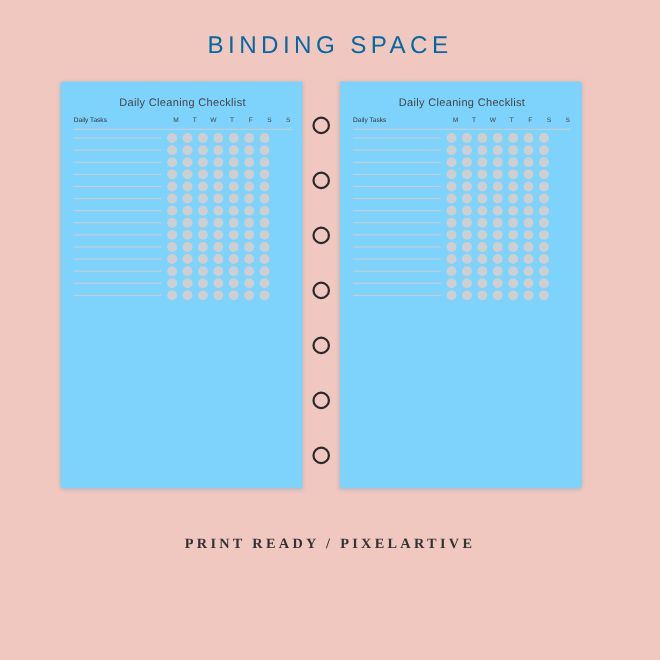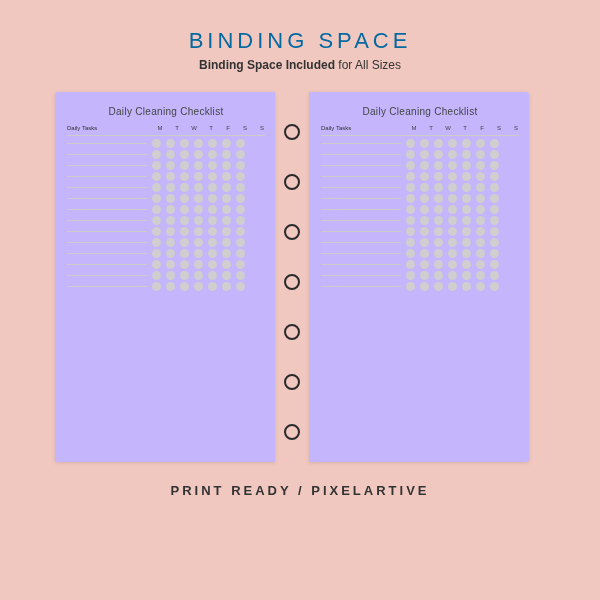--- a/index.html
+++ b/index.html
@@ -42,21 +42,21 @@
 
     .notebook-container {
       display: flex;
       margin-top: 20px;
       position: relative;
       width: 490px;
       height: 380px;
     }
 
     .page {
-      background: #c4b5fd;
+      background: #7dd3fc;
       width: 220px;
       height: 370px;
       padding: 14px 10px 10px 12px;
       position: relative;
       box-shadow: 0 1px 4px rgba(0,0,0,0.12);
     }
 
     .page-left {
       border-radius: 3px 0 0 3px;
       margin-right: 2px;
@@ -159,37 +159,34 @@
     .binding-ring {
       width: 16px;
       height: 16px;
       border: 2.5px solid #2a2a2a;
       border-radius: 50%;
       background: #f0c8c0;
       position: relative;
     }
 
     .footer {
-      margin-top: 11px;
+      margin-top: 32px;
       text-align: center;
       font-size: 13px;
       letter-spacing: 3px;
       color: #333;
-      font-family: Liberation Sans, sans-serif;
+      font-family: Liberation Serif, serif;
       font-weight: 600;
     }
   </style>
 </head>
 <body>
 
 <div class="header">
   <div class="header-title">BINDING SPACE</div>
-  <div class="header-subtitle">
-    <strong>Binding Space Included</strong><span> for All Sizes</span>
-  </div>
 </div>
 
 <div class="notebook-container">
 
   <div class="page page-left">
     <div class="page-title">Daily Cleaning Checklist</div>
     <div class="column-headers">
       <div class="task-label-header">Daily Tasks</div>
       <div class="day-headers">
         <div class="day-header">M</div>

